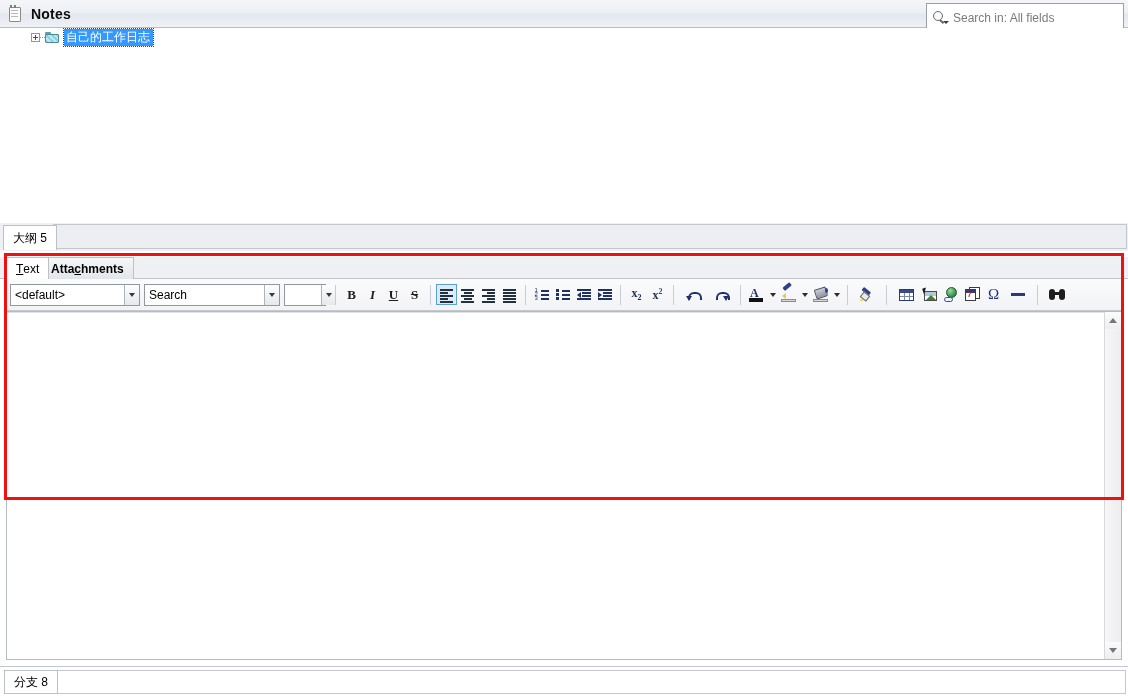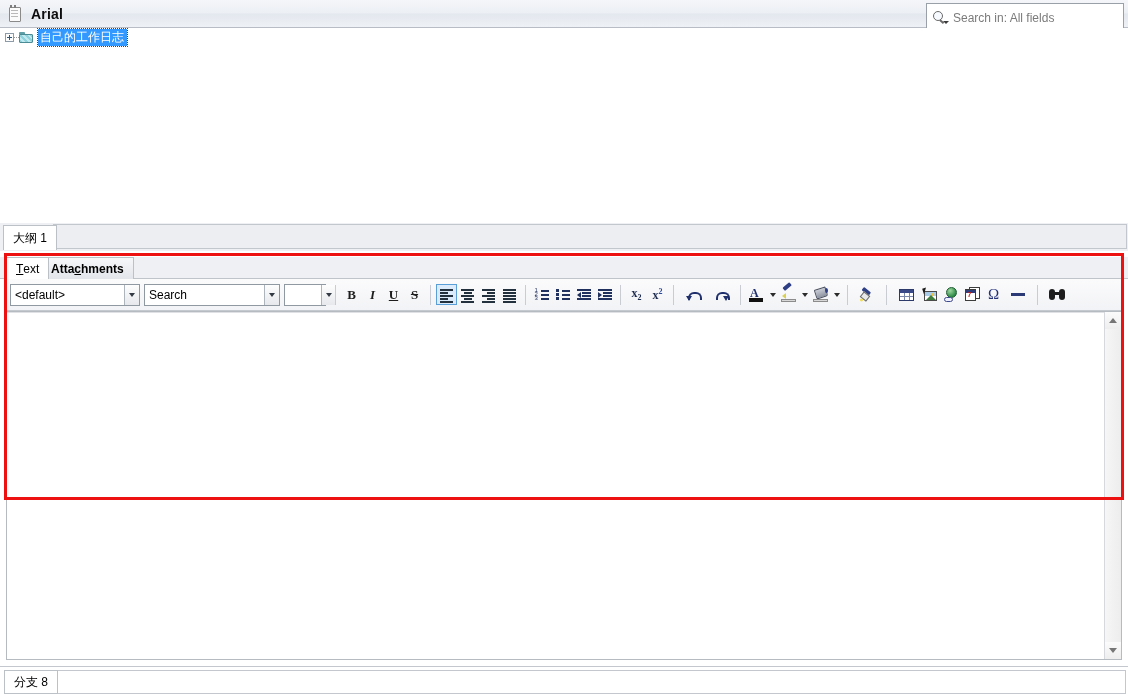--- a/index.html
+++ b/index.html
@@ -119,20 +119,21 @@
     height: 195px;
     background: #ffffff;
     overflow: hidden;
   }
   .tree-row {
     height: 19px;
     display: flex;
     align-items: center;
     padding-left: 5px;
     position: relative;
+    margin-left: 26px;
   }
   .expander {
     width: 9px; height: 9px;
     border: 1px solid #8d9aa8;
     background: #fcfcfc;
     position: relative;
     flex: none;
     box-sizing: border-box;
   }
   .expander:before {
@@ -697,21 +698,21 @@
   }
 </style>
 </head>
 <body>
 
 <div class="header">
   <div class="header-icon">
     <div class="notepad"></div>
     <div class="notepad-ring"></div>
   </div>
-  <div class="header-title">Arial</div>
+  <div class="header-title">Notes</div>
 
   <div class="search-box">
     <div class="search-icon">
       <div class="lens"></div>
       <div class="handle"></div>
       <div class="caret"></div>
     </div>
     <div class="search-placeholder">Search in: All fields</div>
   </div>
 </div>
@@ -726,21 +727,21 @@
         <div class="body"></div>
     </div>
     <div class="tree-label">自己的工作日志</div>
   </div>
 
 
 </div>
 
 <div class="outline-tabstrip">
   <div class="strip-bg"></div>
-  <div class="outline-tab">大纲 1</div>
+  <div class="outline-tab">大纲 5</div>
 </div>
 
 <div class="editor-pane">
 
   <div class="tab-row">
     <div class="strip-line"></div>
     <div class="ed-tab active"><span class="ul-char">T</span>ext</div>
     <div class="ed-tab inactive">Atta<span class="ul-char">c</span>hments</div>
   </div>
 

